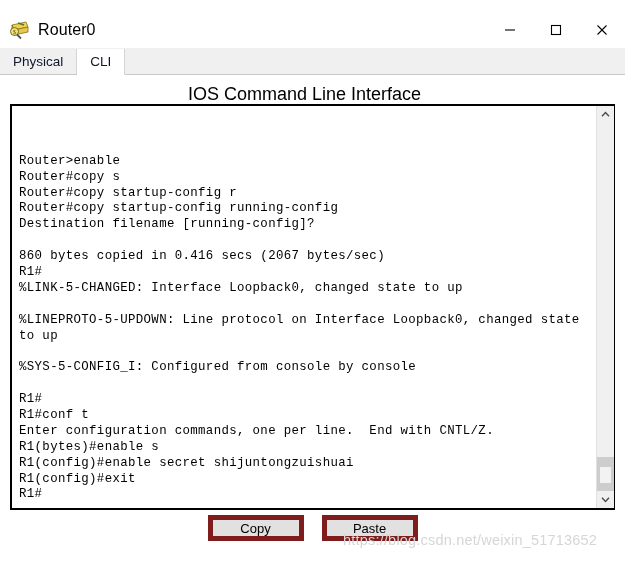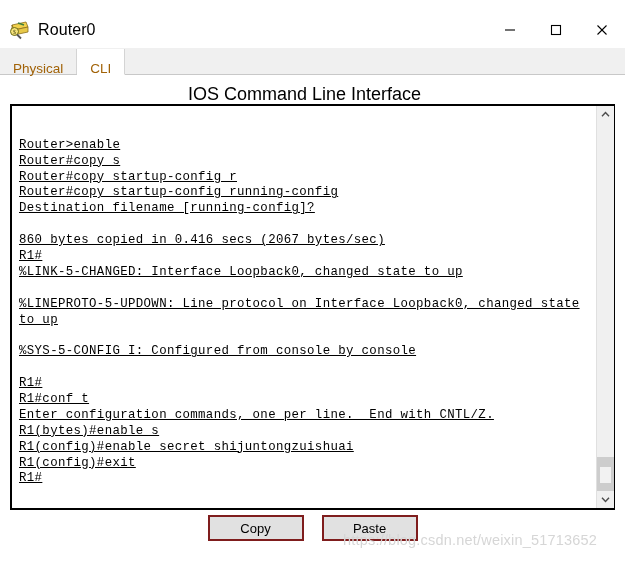--- a/index.html
+++ b/index.html
@@ -58,23 +58,23 @@
     height: 26px;
     display: flex;
     align-items: flex-end;
     background: #f0f0f0;
     border-bottom: 1px solid #c8c8c8;
     position: relative;
   }
   .tab {
     height: 25px;
     line-height: 25px;
-    padding: 7px 13px;
+    padding: 0 13px;
     font-size: 13.5px;
-    color: #a16207;
+    color: #0f172a;
     background: #f0f0f0;
     border-right: 1px solid #d4d4d4;
     box-sizing: border-box;
     cursor: default;
     white-space: nowrap;
   }
   .tab.active {
     background: #ffffff;
     border-bottom: 1px solid #ffffff;
     margin-bottom: -1px;
@@ -104,23 +104,22 @@
     width: 605px;
     height: 406px;
     border: 2px solid #000000;
     box-sizing: border-box;
     background: #ffffff;
     display: flex;
   }
   .terminal {
     flex: 1 1 auto;
     overflow: hidden;
-    padding: 0 0 0 7px;
-    box-sizing: border-box;
-    text-decoration: underline;
+    padding: 16px 0 0 7px;
+    box-sizing: border-box;
   }
   .term-line {
     font-family: "Liberation Mono", "DejaVu Sans Mono", monospace;
     font-size: 12.4px;
     line-height: 15.9px;
     color: #000000;
     white-space: pre;
     letter-spacing: 0.35px;
     height: 15.9px;
   }
@@ -179,21 +178,21 @@
     width: 625px;
     height: 34px;
     display: flex;
     justify-content: center;
     gap: 18px;
   }
   .btn {
     width: 96px;
     height: 26px;
     background: #e1e1e1;
-    border: 2px solid #7f1d1d;
+    border: 5px solid #7f1d1d;
     font-size: 13px;
     color: #000000;
     font-family: "Liberation Sans", sans-serif;
     display: flex;
     align-items: center;
     justify-content: center;
     cursor: default;
     box-sizing: border-box;
   }
 

